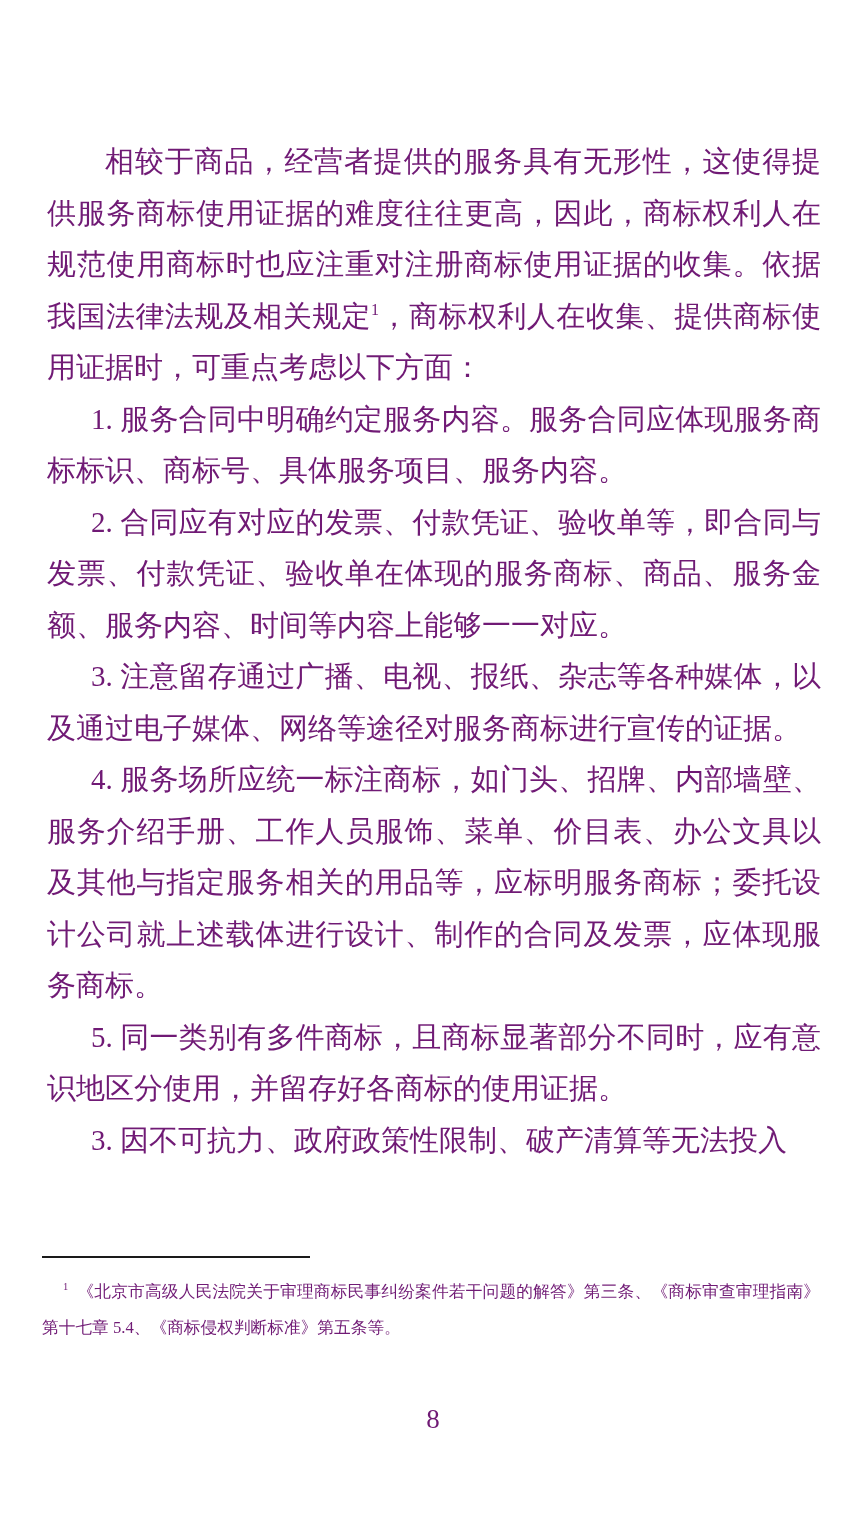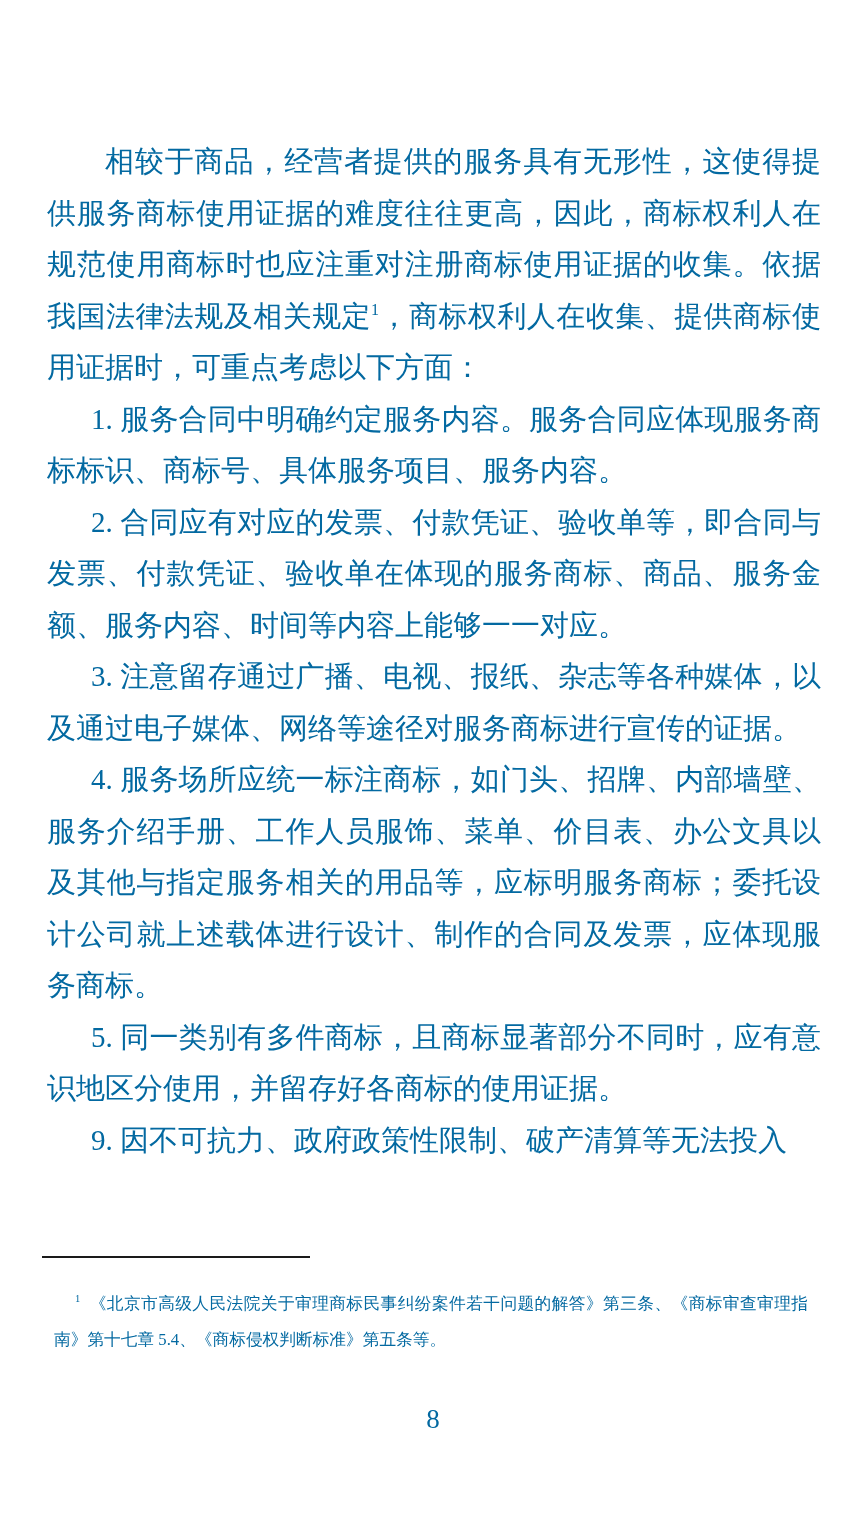--- a/index.html
+++ b/index.html
@@ -5,21 +5,21 @@
   html, body {
     margin: 0;
     padding: 0;
     background: #ffffff;
   }
   .page {
     position: relative;
     width: 866px;
     height: 1527px;
     background: #ffffff;
-    color: #0369a1;
+    color: #701a75;
     font-family: "Liberation Serif", "DejaVu Serif", serif;
     overflow: hidden;
   }
   .content {
     position: absolute;
     left: 47px;
     top: 136px;
     width: 774px;
     font-size: 29px;
     line-height: 51.5px;
@@ -56,21 +56,21 @@
     left: 42px;
     top: 1274px;
     width: 778px;
     font-size: 16.7px;
     line-height: 36px;
     text-align: justify;
     word-break: normal;
     line-break: strict;
   }
   .fn-para {
-    margin: 12px;
+    margin: 0;
     text-indent: 21px;
   }
   .fn-marker {
     font-size: 10.5px;
     line-height: 0;
     vertical-align: super;
     margin-right: 9px;
   }
   .page-number {
     position: absolute;
@@ -88,21 +88,21 @@
 <div class="page">
 
   <div class="content">
     <p class="para intro"><span>相较于商品，经营者提供的服务具有无形性，这使得提供服务商标使用证据的难度往往更高，因此，商标权利人在规范使用商标时也应注重对注册商标使用证据的收集。依据我国法律法规及相关规定</span><sup class="fn-ref">1</sup><span>，商标权利人在收集、提供商标使用证据时，可重点考虑以下方面：</span></p>
     <div id="items">
         <p class="para item">1. 服务合同中明确约定服务内容。服务合同应体现服务商标标识、商标号、具体服务项目、服务内容。</p>
         <p class="para item">2. 合同应有对应的发票、付款凭证、验收单等，即合同与发票、付款凭证、验收单在体现的服务商标、商品、服务金额、服务内容、时间等内容上能够一一对应。</p>
         <p class="para item">3. 注意留存通过广播、电视、报纸、杂志等各种媒体，以及通过电子媒体、网络等途径对服务商标进行宣传的证据。</p>
         <p class="para item">4. 服务场所应统一标注商标，如门头、招牌、内部墙壁、服务介绍手册、工作人员服饰、菜单、价目表、办公文具以及其他与指定服务相关的用品等，应标明服务商标；委托设计公司就上述载体进行设计、制作的合同及发票，应体现服务商标。</p>
         <p class="para item">5. 同一类别有多件商标，且商标显著部分不同时，应有意识地区分使用，并留存好各商标的使用证据。</p>
-        <p class="para item">9. 因不可抗力、政府政策性限制、破产清算等无法投入</p>
+        <p class="para item">3. 因不可抗力、政府政策性限制、破产清算等无法投入</p>
       </div>
   </div>
 
   <div class="footnote-separator"></div>
 
   <div class="footnote">
     <p class="fn-para"><sup class="fn-marker">1</sup><span>《北京市高级人民法院关于审理商标民事纠纷案件若干问题的解答》第三条、《商标审查审理指南》第十七章 5.4、《商标侵权判断标准》第五条等。</span></p>
   </div>
 
   <div class="page-number">8</div>

